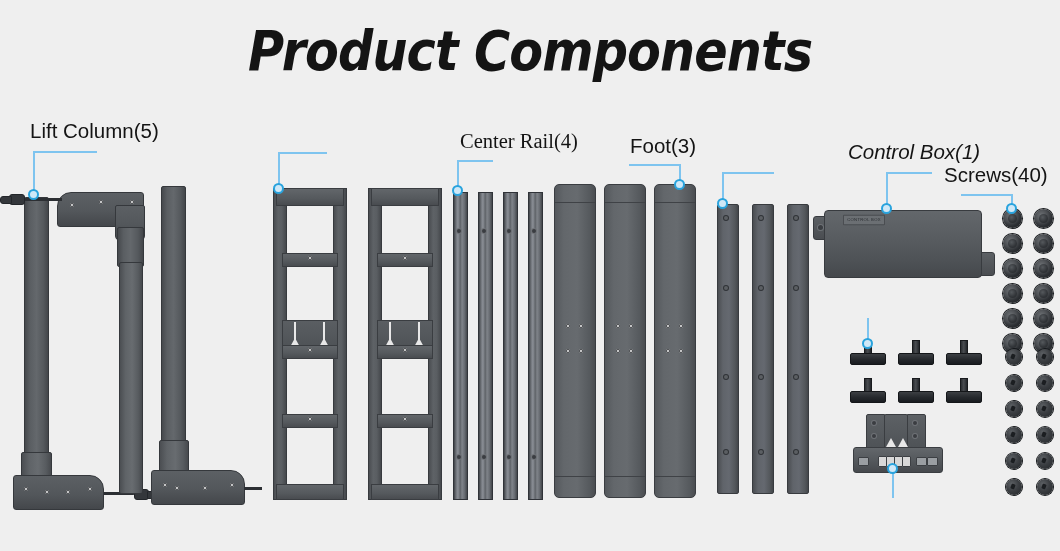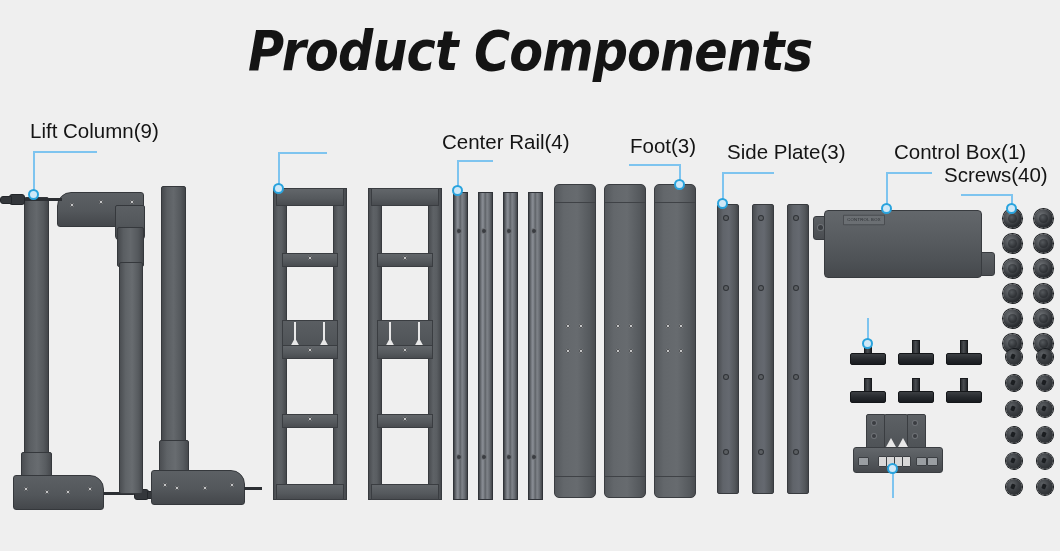--- a/index.html
+++ b/index.html
@@ -231,21 +231,21 @@
     <div class="part col-body" style="left:161px;top:186px;width:25px;height:262px;"></div>
     <div class="part col-seg" style="left:159px;top:440px;width:30px;height:40px;"></div>
     <div class="part bracket" style="left:151px;top:470px;width:94px;height:35px;border-radius:3px 14px 3px 3px;"></div>
     <div class="hole" style="left:163px;top:483px;width:4px;height:4px;"></div>
     <div class="hole" style="left:175px;top:486px;width:4px;height:4px;"></div>
     <div class="hole" style="left:203px;top:486px;width:4px;height:4px;"></div>
     <div class="hole" style="left:230px;top:483px;width:4px;height:4px;"></div>
     <div class="cable" style="left:244px;top:487px;width:18px;border-bottom-width:3px;"></div>
   </div>
 
-  <div class="lbl" style="left:30px;top:119px;">Lift Column(9)</div>
+  <div class="lbl" style="left:30px;top:119px;">Lift Column(5)</div>
   <div class="lead h" style="left:33px;top:151px;width:64px;"></div>
   <div class="lead v" style="left:33px;top:151px;height:42px;"></div>
   <div class="dot" style="left:28px;top:189px;"></div>
 
   <div>
 
     <div>
       <div class="cb-rail" style="left:273px;top:188px;width:12px;height:310px;"></div>
       <div class="cb-rail" style="left:333px;top:188px;width:12px;height:310px;"></div>
       <div class="cb-rung" style="left:276px;top:188px;width:66px;height:16px;"></div>
@@ -297,21 +297,21 @@
 
     <div class="rail" style="left:503px;top:192px;width:13px;height:306px;"></div>
     <div class="hole-dk" style="left:507px;top:229px;width:4px;height:4px;"></div>
     <div class="hole-dk" style="left:507px;top:455px;width:4px;height:4px;"></div>
 
     <div class="rail" style="left:528px;top:192px;width:13px;height:306px;"></div>
     <div class="hole-dk" style="left:532px;top:229px;width:4px;height:4px;"></div>
     <div class="hole-dk" style="left:532px;top:455px;width:4px;height:4px;"></div>
   </div>
 
-  <div class="lbl" style="left:442px;top:130px;">Center Rail(4)</div>
+  <div class="lbl" style="left:460px;top:130px;font-family:Liberation Serif, serif;">Center Rail(4)</div>
   <div class="lead h" style="left:457px;top:160px;width:36px;"></div>
   <div class="lead v" style="left:457px;top:160px;height:28px;"></div>
   <div class="dot" style="left:452px;top:185px;"></div>
 
   <div>
     <div class="foot" style="left:554px;top:184px;width:40px;height:312px;">
       <div class="foot-line" style="top:17px;"></div>
       <div class="foot-line" style="top:291px;"></div>
     </div>
     <div class="hole" style="left:566px;top:324px;width:4px;height:4px;"></div>
@@ -356,34 +356,33 @@
     <div class="sp-hole" style="left:759px;top:375px;"></div>
     <div class="sp-hole" style="left:759px;top:450px;"></div>
 
     <div class="splate" style="left:787px;top:204px;width:20px;height:288px;"></div>
     <div class="sp-hole" style="left:794px;top:216px;"></div>
     <div class="sp-hole" style="left:794px;top:286px;"></div>
     <div class="sp-hole" style="left:794px;top:375px;"></div>
     <div class="sp-hole" style="left:794px;top:450px;"></div>
   </div>
 
-  <div class="lbl" style="left:727px;top:140px;">Side Plate(3)</div>
   <div class="lead h" style="left:722px;top:172px;width:52px;"></div>
   <div class="lead v" style="left:722px;top:172px;height:28px;"></div>
   <div class="dot" style="left:717px;top:198px;"></div>
 
   <div>
     <div class="cbox-tab" style="left:813px;top:216px;width:18px;height:22px;"></div>
     <div class="hole-dk" style="left:818px;top:225px;width:5px;height:5px;"></div>
     <div class="cbox-tab" style="left:975px;top:252px;width:18px;height:22px;"></div>
     <div class="cbox" style="left:824px;top:210px;width:156px;height:66px;"></div>
     <div class="cbox-label" style="left:843px;top:215px;width:40px;height:8px;">CONTROL BOX</div>
   </div>
 
-  <div class="lbl" style="left:894px;top:140px;">Control Box(1)</div>
+  <div class="lbl" style="left:848px;top:140px;font-style:italic;">Control Box(1)</div>
   <div class="lead h" style="left:886px;top:172px;width:46px;"></div>
   <div class="lead v" style="left:886px;top:172px;height:32px;"></div>
   <div class="dot" style="left:881px;top:203px;"></div>
 
   <div>
 
     <div class="screw-lg" style="left:1003px;top:209px;width:19px;height:19px;"></div>
     <div class="screw-lg" style="left:1034px;top:209px;width:19px;height:19px;"></div>
     <div class="screw-lg" style="left:1003px;top:234px;width:19px;height:19px;"></div>
     <div class="screw-lg" style="left:1034px;top:234px;width:19px;height:19px;"></div>

